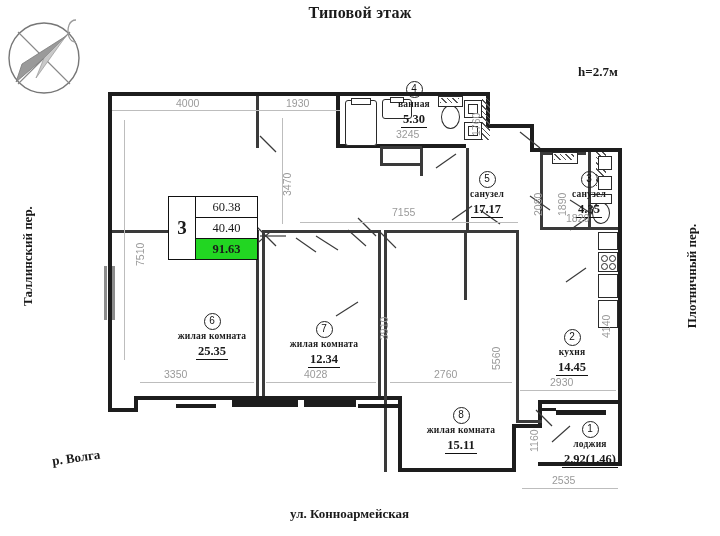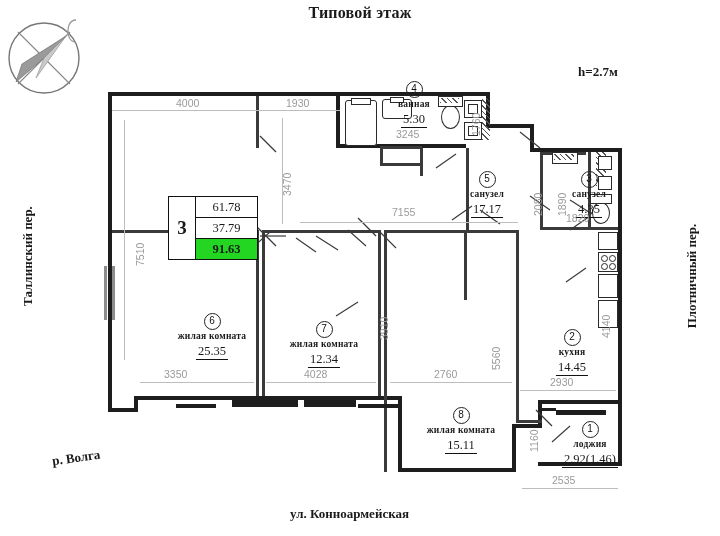--- a/index.html
+++ b/index.html
@@ -40,21 +40,21 @@
   .dim.v{transform-origin:0 0;transform:rotate(-90deg);}
   .dimline{position:absolute;background:#bdbdbd;}
 
   
   .room{position:absolute;text-align:center;width:130px;margin-left:-65px;}
   .room .num{display:inline-block;width:15px;height:15px;line-height:14px;
              border:1px solid #222;border-radius:50%;font-size:10px;
              font-family:"Liberation Sans",sans-serif;color:#111;}
   .room .nm{display:block;font-size:9.5px;font-weight:bold;margin-top:1px;
             letter-spacing:.2px;}
-  .room .ar{display:inline-block;font-size:12.5px;font-weight:normal;
+  .room .ar{display:inline-block;font-size:12.5px;font-weight:bold;
             border-bottom:1.4px solid #111;padding:0 2px;margin-top:1px;}
 
   
   #area-table{position:absolute;left:168px;top:196px;width:88px;height:62px;
               border:1.6px solid #111;background:#fff;display:flex;}
   #area-table .lead{width:26px;display:flex;align-items:center;
                     justify-content:center;font-size:19px;font-weight:bold;
                     border-right:1.6px solid #111;}
   #area-table .rows{flex:1;display:flex;flex-direction:column;}
   #area-table .rows div{flex:1;display:flex;align-items:center;
@@ -217,22 +217,22 @@
     <g fill="none" stroke="#3a3a3a" stroke-width="1.1">
       <path d="M40 6 L22 22"></path>
       <path d="M118 4 L136 20"></path>
       <path d="M150 6 L166 22"></path>
     </g>
   </svg>
 
   <div id="area-table">
     <div class="lead">3</div>
     <div class="rows">
-      <div>61.78</div>
-      <div>37.79</div>
+      <div>60.38</div>
+      <div>40.40</div>
       <div class="hl">91.63</div>
     </div>
   </div>
 
   <div class="room" style="left:414px;top:78px">
     <span class="num">4</span>
     <span class="nm">ванная</span>
     <span class="ar">5.30</span>
   </div>
 

